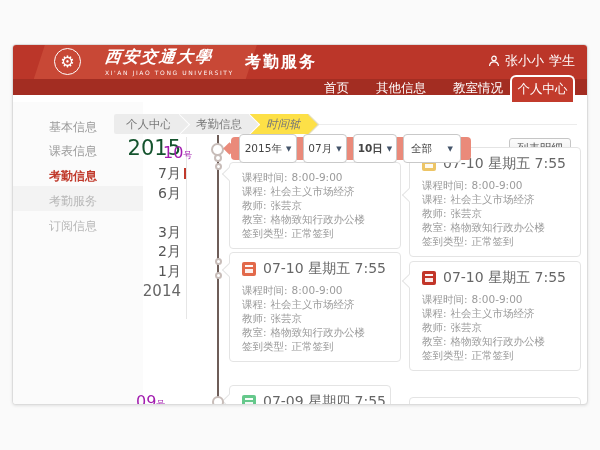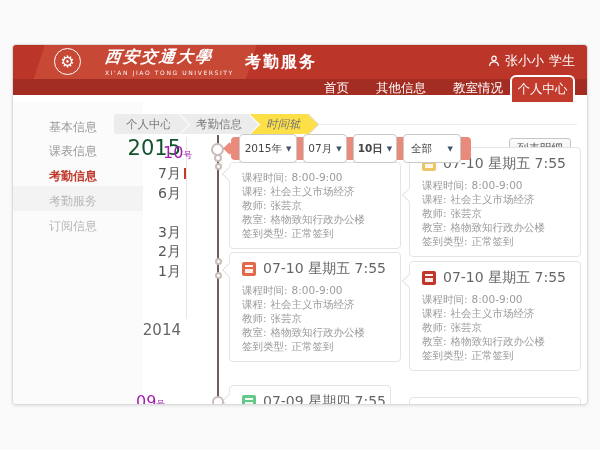--- a/index.html
+++ b/index.html
@@ -43,21 +43,21 @@
                 transform:rotate(45deg);border-top:1px solid #fff;border-right:1px solid #fff;}
   .crumb.c1{z-index:3;} .crumb.c2{z-index:2;}
   .crumb.c3{z-index:1;background:#fde047;font-style:italic;}
   .crumb.c3::after{border-top:1px solid #ddd;border-right:1px solid #ddd;}
   .crumb-line{position:absolute;left:300px;top:79px;width:264px;height:1px;background:#ececec;}
 
   
   .months-sep{position:absolute;left:173px;top:92px;width:1px;height:182px;background:#e6e6e6;}
   .scale-item{position:absolute;left:96px;width:72px;text-align:right;color:#555;font-size:14px;line-height:18px;cursor:pointer;white-space:nowrap;}
   .scale-item.year{font-size:21px;color:#14532d;}
-  .scale-item.y2{font-size:15px;color:#666;margin-top:39px;}
+  .scale-item.y2{font-size:15px;color:#666;}
   .month-tick{position:absolute;left:171px;top:123px;width:2px;height:11px;background:#c0392b;}
 
   .tl-line{position:absolute;left:204px;top:90px;width:2px;height:271px;background:#6e5d58;}
   .node{position:absolute;background:#fff;border:2px solid #c8bdb9;border-radius:50%;z-index:3;}
   .node.big{left:198px;top:98px;width:13px;height:13px;}
   .node.mid{left:201px;top:109px;width:8px;height:8px;}
   .node.s1{left:202px;top:118px;width:7px;height:7px;}
   .node.s2{left:202px;top:213px;width:7px;height:7px;}
   .node.s3{left:202px;top:227px;width:7px;height:7px;}
   .node.bottom{left:199px;top:351px;width:12px;height:12px;}

